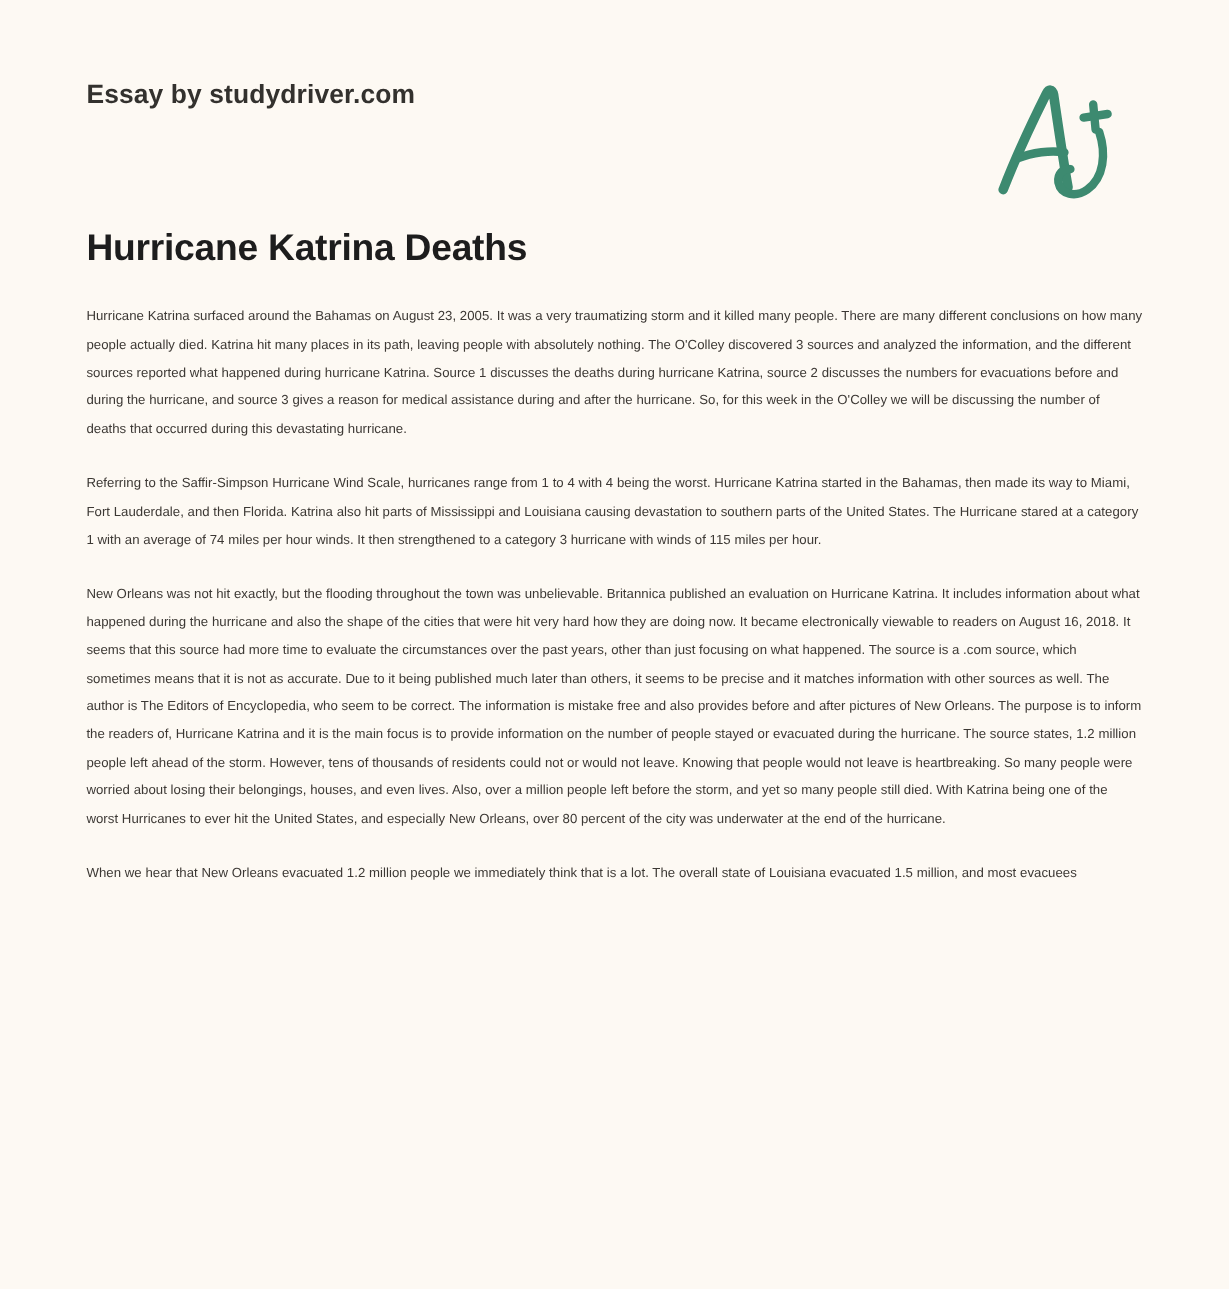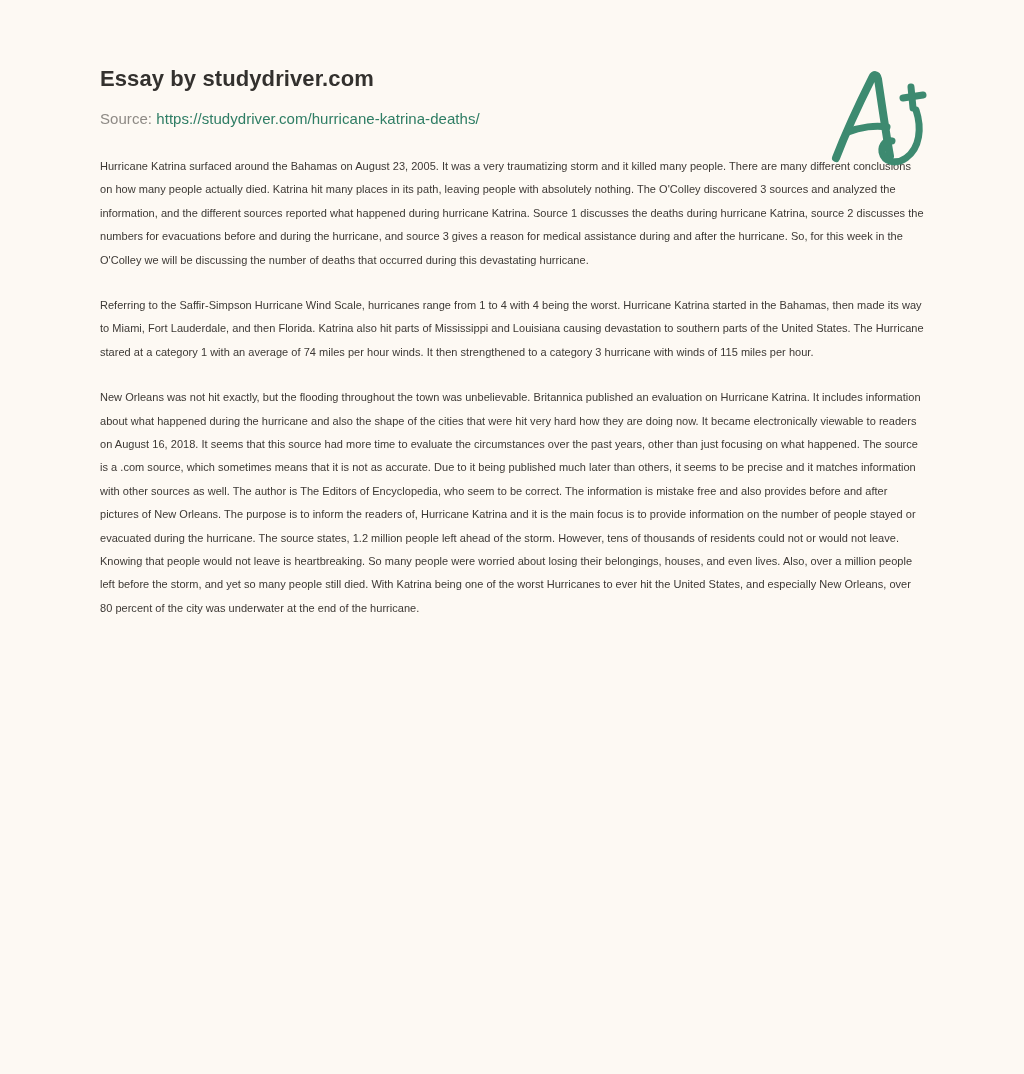--- a/index.html
+++ b/index.html
@@ -12,21 +12,21 @@
     background: #fdf9f3;
     font-family: "Liberation Sans", sans-serif;
     overflow: hidden;
     position: relative;
   }
   .page {
     position: relative;
     width: 1024px;
     height: 1074px;
     box-sizing: border-box;
-    padding: 0 100px;
+    padding: 0 72px;
   }
   
   .header {
     position: relative;
     padding-top: 66px;
   }
   .essay-by {
     font-size: 22px;
     font-weight: bold;
     color: #33312e;
@@ -87,40 +87,39 @@
     margin-bottom: 0;
   }
 </style>
 </head>
 <body>
 
 <div class="page">
 
   <div class="header">
     <h1 class="essay-by">Essay by studydriver.com</h1>
-    <div class="source-line">
-      <span class="source-label">Source: </span><a class="source-url" href="#">https://studydriver.com/hurricane-katrina-deaths/</a>
-    </div>
   </div>
 
   <div class="logo">
     <svg viewBox="0 0 108 104" xmlns="http://www.w3.org/2000/svg" aria-hidden="true">
       <g fill="none" stroke="#3d8a70" stroke-linecap="round" stroke-linejoin="round">
 
         <path d="M12 92 C22 66 36 36 48 12 C50 8 53 8 54 13 C58 40 62 68 66 90" stroke-width="8"></path>
         <path d="M24 66 C36 61 52 59 63 61" stroke-width="7"></path>
 
         <path d="M79 32 L99 29" stroke-width="7"></path>
         <path d="M87 21 L89 42" stroke-width="7"></path>
 
         <path d="M92 44 C98 62 96 82 82 92 C72 99 60 96 58 86 C57 79 62 74 68 75" stroke-width="7"></path>
       </g>
     </svg>
   </div>
 
+  <h2 class="article-title">Hurricane Katrina Deaths</h2>
 
   <div class="article-body">
     <p>Hurricane Katrina surfaced around the Bahamas on August 23, 2005. It was a very traumatizing storm and it killed many people. There are many different conclusions on how many people actually died. Katrina hit many places in its path, leaving people with absolutely nothing. The O'Colley discovered 3 sources and analyzed the information, and the different sources reported what happened during hurricane Katrina. Source 1 discusses the deaths during hurricane Katrina, source 2 discusses the numbers for evacuations before and during the hurricane, and source 3 gives a reason for medical assistance during and after the hurricane. So, for this week in the O'Colley we will be discussing the number of deaths that occurred during this devastating hurricane.</p>
     <p>Referring to the Saffir-Simpson Hurricane Wind Scale, hurricanes range from 1 to 4 with 4 being the worst. Hurricane Katrina started in the Bahamas, then made its way to Miami, Fort Lauderdale, and then Florida. Katrina also hit parts of Mississippi and Louisiana causing devastation to southern parts of the United States. The Hurricane stared at a category 1 with an average of 74 miles per hour winds. It then strengthened to a category 3 hurricane with winds of 115 miles per hour.</p>
     <p>New Orleans was not hit exactly, but the flooding throughout the town was unbelievable. Britannica published an evaluation on Hurricane Katrina. It includes information about what happened during the hurricane and also the shape of the cities that were hit very hard how they are doing now. It became electronically viewable to readers on August 16, 2018. It seems that this source had more time to evaluate the circumstances over the past years, other than just focusing on what happened. The source is a .com source, which sometimes means that it is not as accurate. Due to it being published much later than others, it seems to be precise and it matches information with other sources as well. The author is The Editors of Encyclopedia, who seem to be correct. The information is mistake free and also provides before and after pictures of New Orleans. The purpose is to inform the readers of, Hurricane Katrina and it is the main focus is to provide information on the number of people stayed or evacuated during the hurricane. The source states, 1.2 million people left ahead of the storm. However, tens of thousands of residents could not or would not leave. Knowing that people would not leave is heartbreaking. So many people were worried about losing their belongings, houses, and even lives. Also, over a million people left before the storm, and yet so many people still died. With Katrina being one of the worst Hurricanes to ever hit the United States, and especially New Orleans, over 80 percent of the city was underwater at the end of the hurricane.</p>
+    <p>When we hear that New Orleans evacuated 1.2 million people we immediately think that is a lot. The overall state of Louisiana evacuated 1.5 million, and most evacuees</p>
   </div>
 
 </div>
 
 </body></html>

